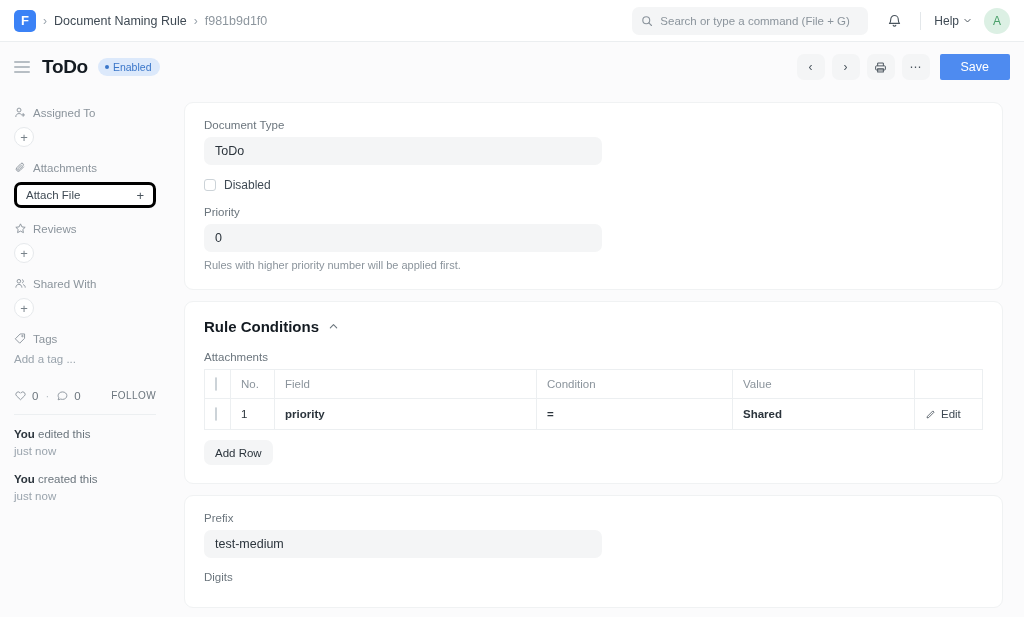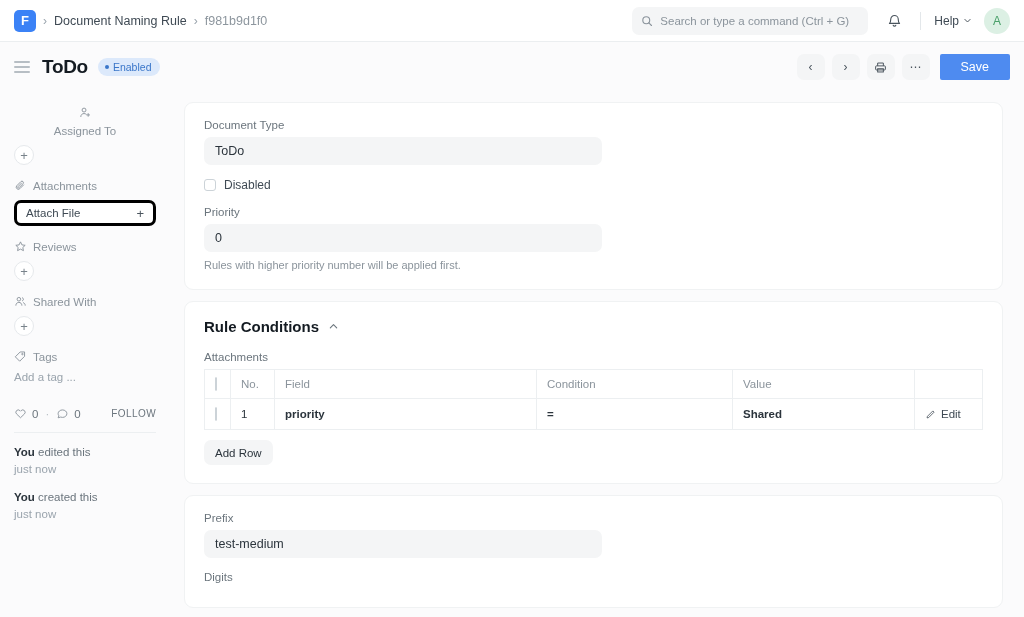--- a/index.html
+++ b/index.html
@@ -141,21 +141,21 @@
     flex: none;
     padding: 10px 14px 0 14px;
     background: #fbfbfc;
   }
   .side-head {
     display: flex; align-items: center; gap: 6px;
     font-size: 11.5px;
     color: #8b949c;
     margin-top: 14px;
   }
-  .side-head:first-child { margin-top: 4px; flex-direction: column; }
+  .side-head:first-child { margin-top: 4px; }
   .plus-circle {
     width: 20px; height: 20px;
     border-radius: 50%;
     border: 1px solid #e6e9ec;
     background: #fff;
     display: flex; align-items: center; justify-content: center;
     color: #79838b;
     font-size: 13px;
     margin-top: 8px;
   }
@@ -319,21 +319,21 @@
 
   <div class="nav-spacer"></div>
 
   <div class="search-box">
     <span>
       <svg width="12" height="12" viewBox="0 0 16 16" fill="none" stroke="#8b949c" stroke-width="1.5">
         <circle cx="7" cy="7" r="4.6"></circle>
           <line x1="10.4" y1="10.4" x2="14" y2="14" stroke-linecap="round"></line>
       </svg>
     </span>
-    <span class="search-placeholder">Search or type a command (Ctrl + G)</span>
+    <span class="search-placeholder">Search or type a command (File + G)</span>
   </div>
 
   <div class="nav-icon-btn">
     <span>
       <svg width="15" height="15" viewBox="0 0 16 16" fill="none" stroke="#4a545d" stroke-width="1.2">
         <path d="M4 6.6a4 4 0 0 1 8 0c0 3 .9 4 1.4 4.5H2.6C3.1 10.6 4 9.6 4 6.6Z" stroke-linejoin="round"></path>
         <path d="M6.6 13.1a1.5 1.5 0 0 0 2.8 0" stroke-linecap="round"></path>
       </svg>
     </span>
   </div>

